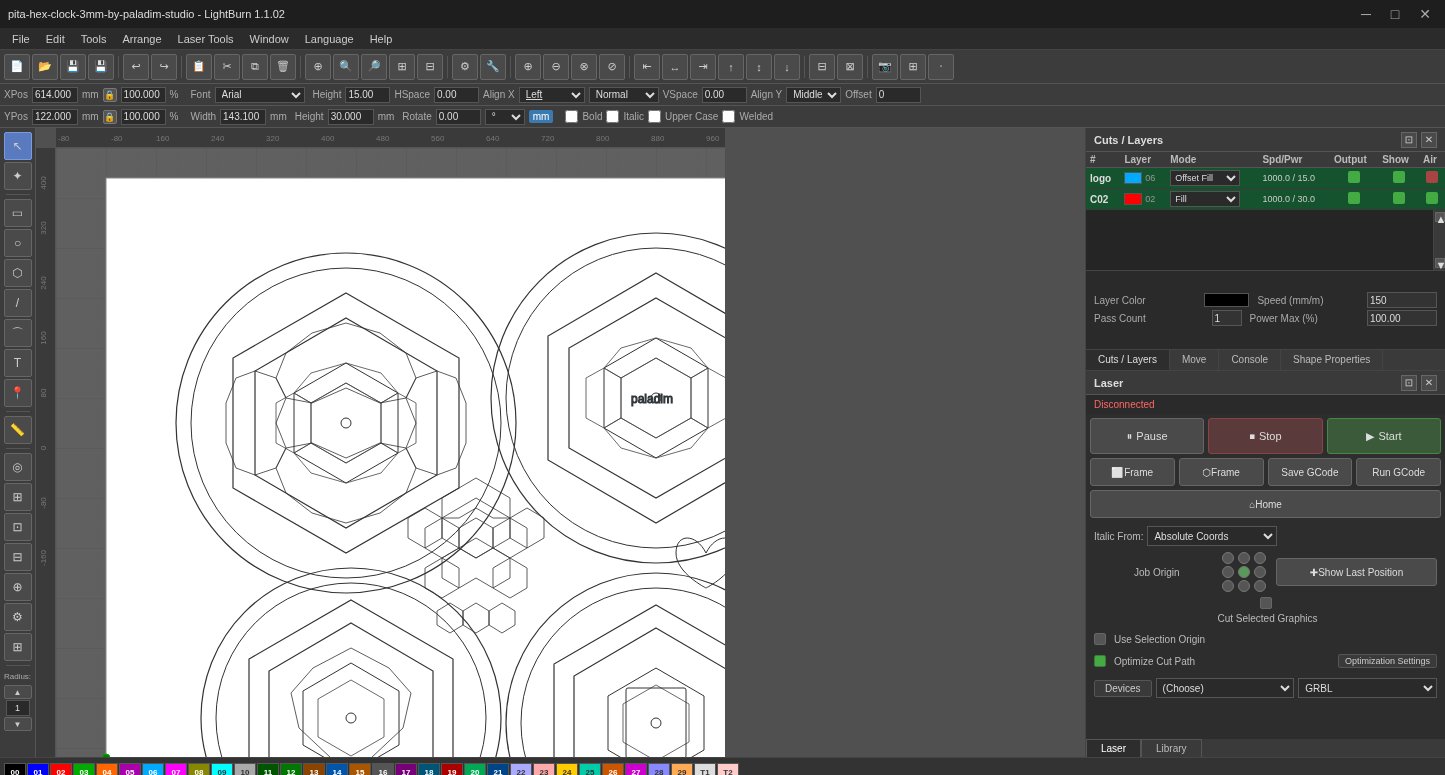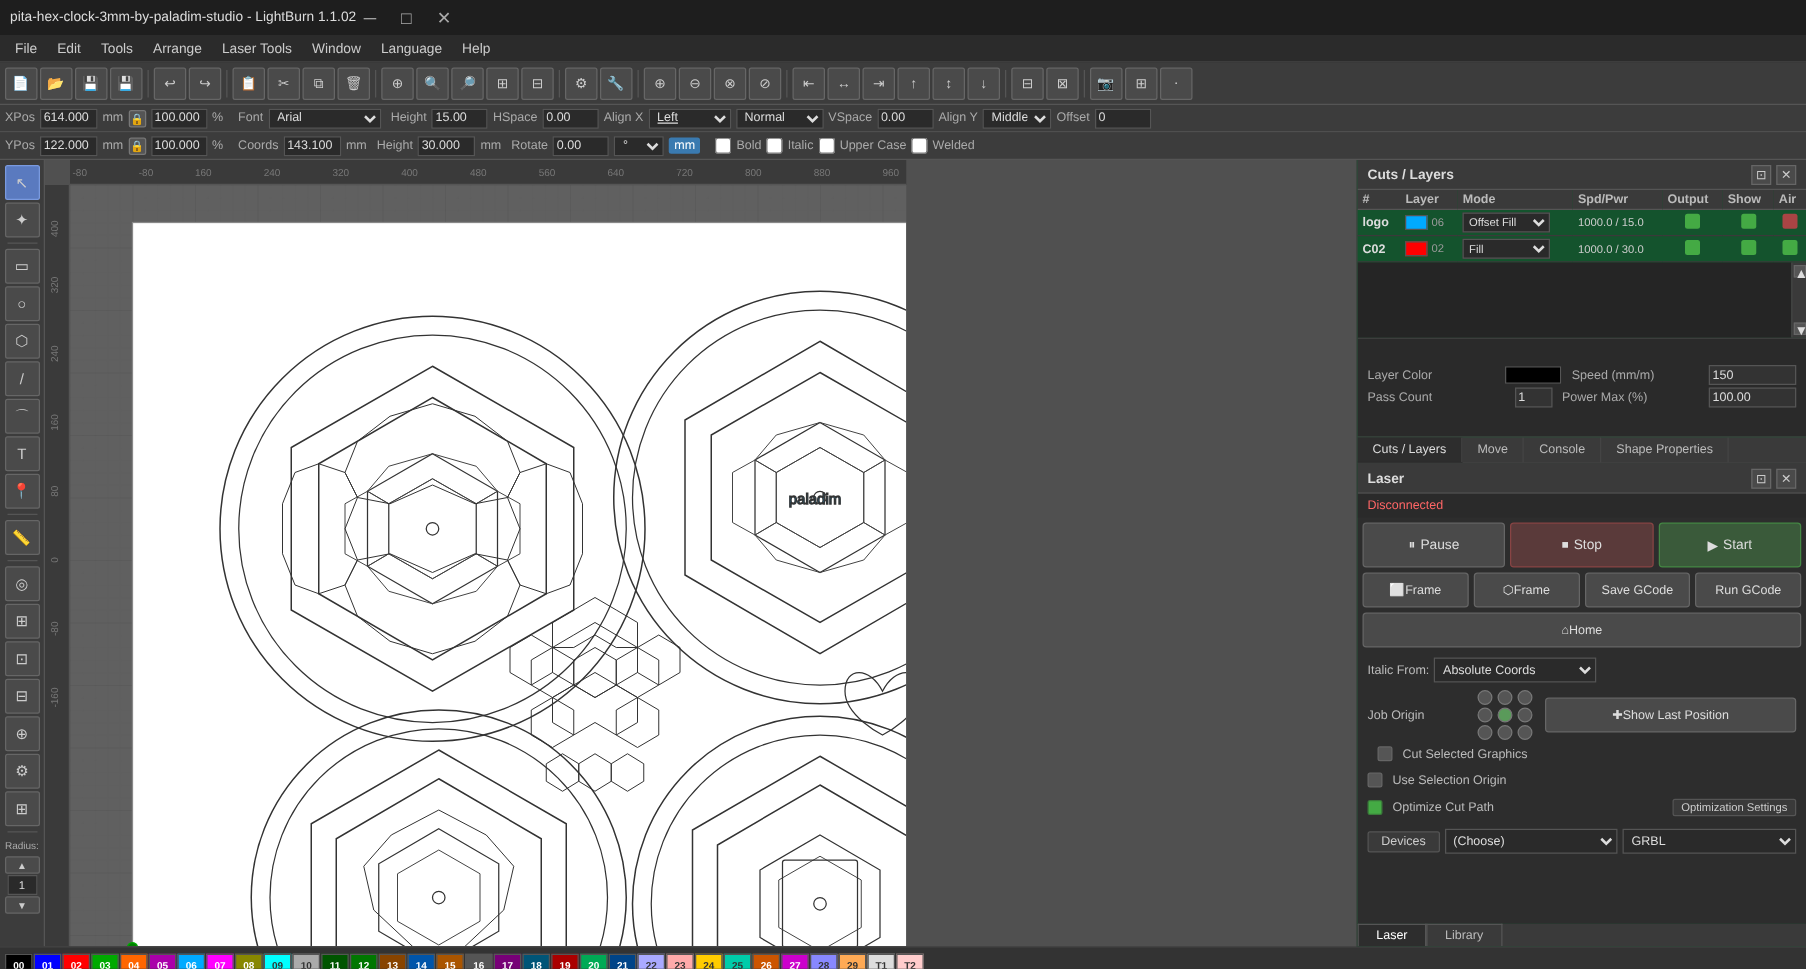--- a/index.html
+++ b/index.html
@@ -1,19 +1,19 @@
 <!DOCTYPE html>
 <html><head>
   <meta charset="utf-8">
   <style>
     * { margin: 0; padding: 0; box-sizing: border-box; }
     body { width: 1445px; height: 775px; background: #2b2b2b; font-family: 'Segoe UI', Arial, sans-serif; font-size: 11px; color: #ddd; overflow: hidden; }
     
     
-    #titlebar { height: 28px; background: #1e1e1e; display: flex; align-items: center; padding: 0 8px; }
+    #titlebar { height: 28px; background: #1e1e1e; display: flex; align-items: center; justify-content: space-between; padding: 0 8px; }
     #titlebar-controls { display: flex; gap: 8px; }
     #titlebar-controls span { cursor: pointer; color: #aaa; font-size: 14px; padding: 2px 6px; }
     
     
     #menubar { height: 22px; background: #2b2b2b; display: flex; align-items: center; padding: 0 4px; border-bottom: 1px solid #444; }
     .menu-item { padding: 2px 8px; cursor: pointer; font-size: 11px; color: #ccc; }
     
     
     #toolbar { height: 34px; background: #3c3c3c; display: flex; align-items: center; padding: 2px 4px; gap: 2px; border-bottom: 1px solid #555; }
     .tb-btn { width: 26px; height: 26px; background: #4a4a4a; border: 1px solid #666; border-radius: 2px; cursor: pointer; display: flex; align-items: center; justify-content: center; font-size: 11px; color: #ccc; }
@@ -218,21 +218,21 @@
 </div>
 
 <div id="propbar2">
   <span class="prop-label">YPos</span>
   <input class="prop-input" value="122.000" style="">
   <span class="prop-label">mm</span>
   <div class="prop-lock">🔒</div>
   <input class="prop-input prop-input-sm" value="100.000" style="">
   <span class="prop-label">%</span>
 
-  <span style="margin-left:8px;" class="prop-label">Coords</span>
+  <span style="margin-left:8px;" class="prop-label">Width</span>
   <input class="prop-input" value="143.100" style="">
   <span class="prop-label">mm</span>
 
   <span style="margin-left:4px;" class="prop-label">Height</span>
   <input class="prop-input" value="30.000" style="">
   <span class="prop-label">mm</span>
 
   <span style="margin-left:4px;" class="prop-label">Rotate</span>
   <input class="prop-input prop-input-sm" value="0.00" style="">
   <select class="prop-select" style="width:40px;">
@@ -609,39 +609,39 @@
       <div style="display:flex;align-items:center;padding:4px 8px;gap:4px;font-size:10px;">
         <span style="color:#bbb;">Italic From:</span>
         <select class="start-from-select">
           <option>Absolute Coords</option>
           <option>Current Position</option>
           <option>User Origin</option>
         </select>
       </div>
 
       <div style="display:flex;align-items:center;padding:2px 8px;gap:8px;font-size:10px;">
-        <span style="color:#bbb;width:80px;">Job Origin</span>
+        <span style="color:#bbb;width:80px;margin-left:40px;">Job Origin</span>
         <div class="job-origin-grid">
           <div class="job-origin-dot"></div>
           <div class="job-origin-dot"></div>
           <div class="job-origin-dot"></div>
           <div class="job-origin-dot"></div>
           <div class="job-origin-dot active"></div>
           <div class="job-origin-dot"></div>
           <div class="job-origin-dot"></div>
           <div class="job-origin-dot"></div>
           <div class="job-origin-dot"></div>
         </div>
         <button class="laser-btn2" style="flex:1;">
           <span>✚</span>
           <span>Show Last Position</span>
         </button>
       </div>
 
-      <div class="ls-row" style="padding:3px 16px;">
+      <div class="ls-row" style="padding:3px 2px;flex-direction:column;">
         <span style="width:12px;height:12px;display:inline-block;background:#555;border:1px solid #666;border-radius:2px;cursor:pointer;"></span>
         <span style="margin-left:4px;color:#bbb;font-size:10px;">Cut Selected Graphics</span>
       </div>
       <div class="ls-row" style="padding:3px 8px;">
         <span style="width:12px;height:12px;display:inline-block;background:#555;border:1px solid #666;border-radius:2px;cursor:pointer;"></span>
         <span style="margin-left:4px;color:#bbb;font-size:10px;">Use Selection Origin</span>
       </div>
       <div class="ls-row" style="padding:3px 8px;">
         <span style="width:12px;height:12px;display:inline-block;background:#44aa44;border:1px solid #3a7a3a;border-radius:2px;cursor:pointer;"></span>
         <span style="margin-left:4px;color:#bbb;font-size:10px;">Optimize Cut Path</span>

